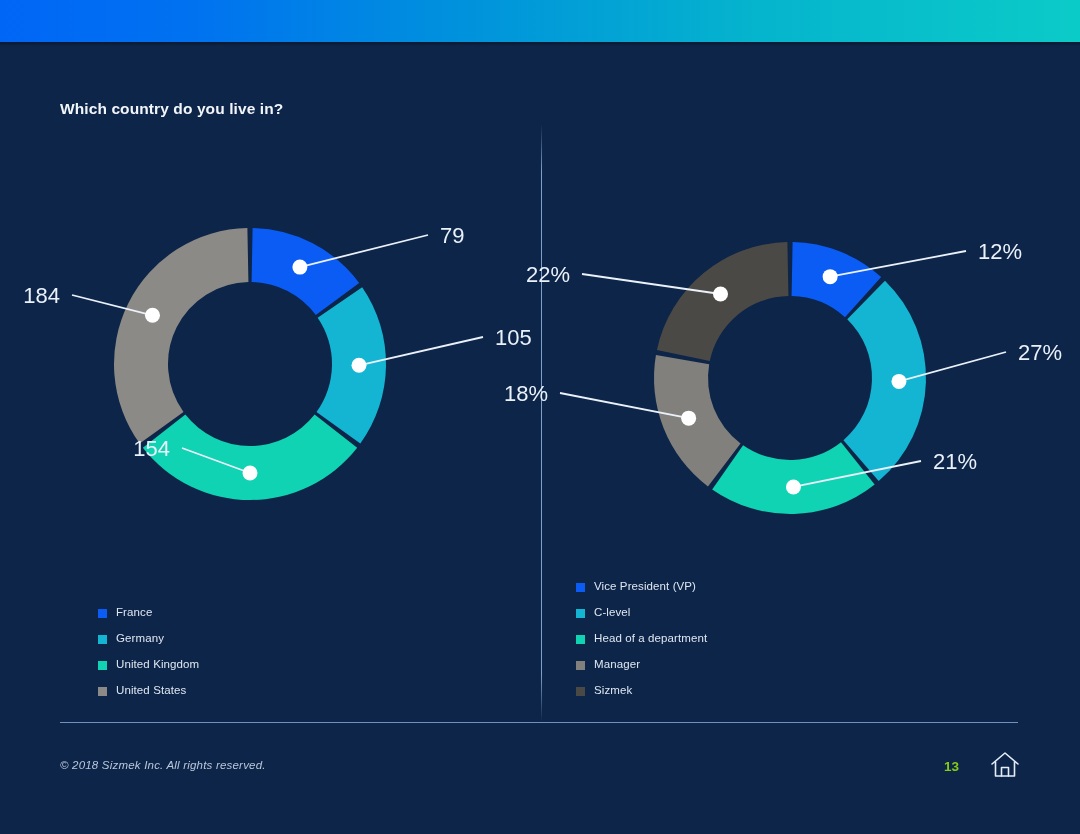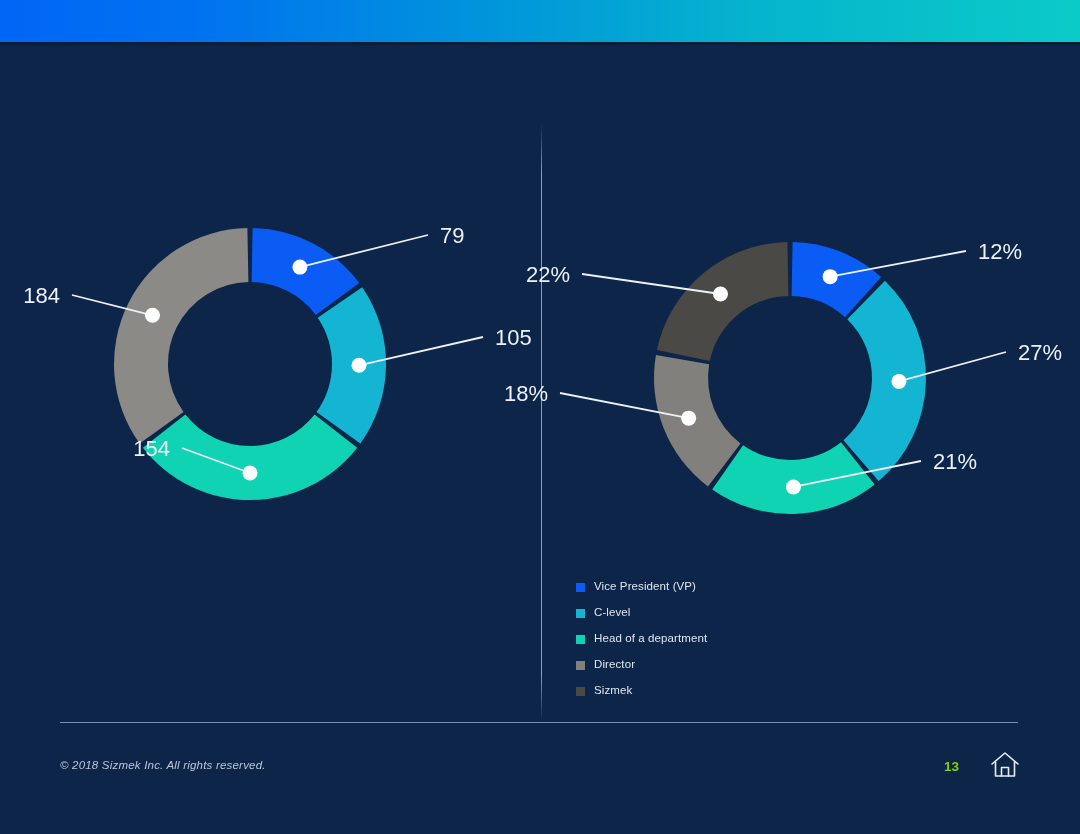--- a/index.html
+++ b/index.html
@@ -99,20 +99,21 @@
   }
 </style>
 </head>
 <body>
 
 <div class="header-bar"></div>
 <div class="header-shadow"></div>
 
 <div class="stage">
 
+  <div class="panel-title" id="title-left">Which country do you live in?</div>
 
 
   <div class="vdivider"></div>
   <div class="hdivider"></div>
 
   <div class="chart-wrap" id="chart-left">
     <svg width="500" height="360" viewBox="0 0 500 360">
       <g>
         <path class="seg" d="M 212.6108521663578 46.02506315145638 A 136 136 0 0 1 319.15877120275957 100.88056540197293 L 275.8163179310756 133.0897526688366 A 82 82 0 0 0 211.57419027677454 100.01511160602517 Z" fill="#0a5cf5"></path>
         <path class="seg" d="M 322.1923094325059 105.13072327515464 A 136 136 0 0 1 320.3094670568763 261.54760510303197 L 276.5101198431166 229.96252660623986 A 82 82 0 0 0 277.64536304018736 135.65234785707852 Z" fill="#13b5d3"></path>
@@ -162,37 +163,55 @@
       <g>
         <text class="vlabel" x="430" y="63" fill="#eaf1fa" font-size="22" font-family="&quot;Liberation Sans&quot;, sans-serif" text-anchor="start">12%</text>
         <text class="vlabel" x="470" y="164" fill="#eaf1fa" font-size="22" font-family="&quot;Liberation Sans&quot;, sans-serif" text-anchor="start">27%</text>
         <text class="vlabel" x="385" y="273" fill="#eaf1fa" font-size="22" font-family="&quot;Liberation Sans&quot;, sans-serif" text-anchor="start">21%</text>
         <text class="vlabel" x="0" y="205" fill="#eaf1fa" font-size="22" font-family="&quot;Liberation Sans&quot;, sans-serif" text-anchor="end">18%</text>
         <text class="vlabel" x="22" y="86" fill="#eaf1fa" font-size="22" font-family="&quot;Liberation Sans&quot;, sans-serif" text-anchor="end">22%</text>
       </g>
     </svg>
   </div>
 
+  <div class="legend" id="legend-left">
+    <div class="legend-row">
+      <span class="swatch" style="background: rgb(10, 92, 245);"></span>
+      <span class="legend-label">France</span>
+    </div>
+    <div class="legend-row">
+      <span class="swatch" style="background: rgb(19, 181, 211);"></span>
+      <span class="legend-label">Germany</span>
+    </div>
+    <div class="legend-row">
+      <span class="swatch" style="background: rgb(15, 211, 178);"></span>
+      <span class="legend-label">United Kingdom</span>
+    </div>
+    <div class="legend-row">
+      <span class="swatch" style="background: rgb(139, 138, 134);"></span>
+      <span class="legend-label">United States</span>
+    </div>
+  </div>
 
   <div class="legend" id="legend-right">
     <div class="legend-row">
       <span class="swatch" style="background: rgb(10, 92, 245);"></span>
       <span class="legend-label">Vice President (VP)</span>
     </div>
     <div class="legend-row">
       <span class="swatch" style="background: rgb(19, 181, 211);"></span>
       <span class="legend-label">C-level</span>
     </div>
     <div class="legend-row">
       <span class="swatch" style="background: rgb(15, 211, 178);"></span>
       <span class="legend-label">Head of a department</span>
     </div>
     <div class="legend-row">
       <span class="swatch" style="background: rgb(129, 128, 124);"></span>
-      <span class="legend-label">Director</span>
+      <span class="legend-label">Manager</span>
     </div>
     <div class="legend-row">
       <span class="swatch" style="background: rgb(75, 73, 69);"></span>
       <span class="legend-label">Sizmek</span>
     </div>
   </div>
 
   <div class="footer-copy">© 2018 Sizmek Inc. All rights reserved.</div>
   <div class="page-number">13</div>
 

